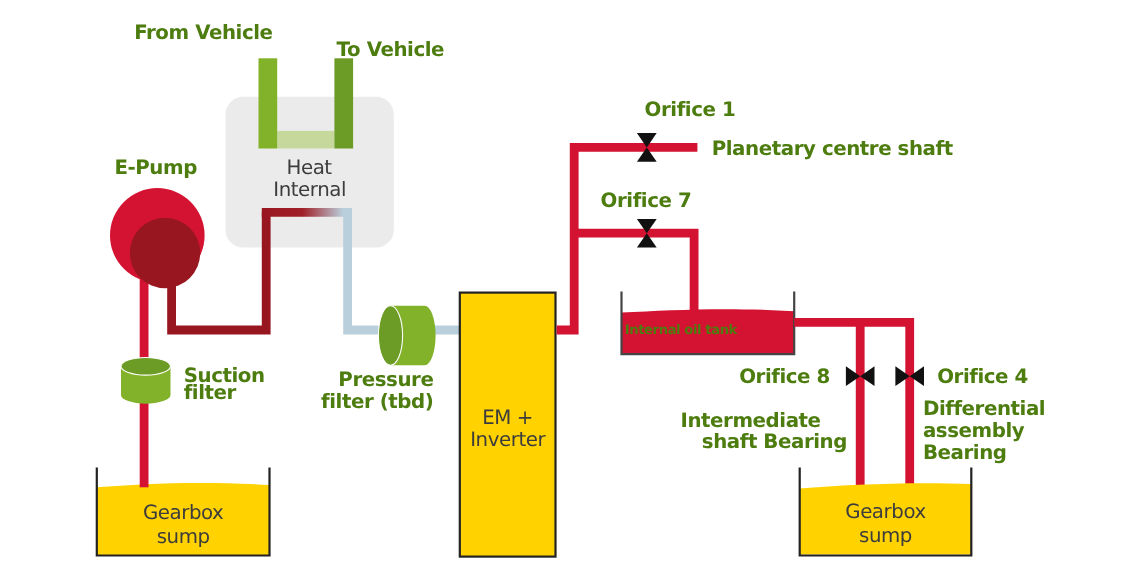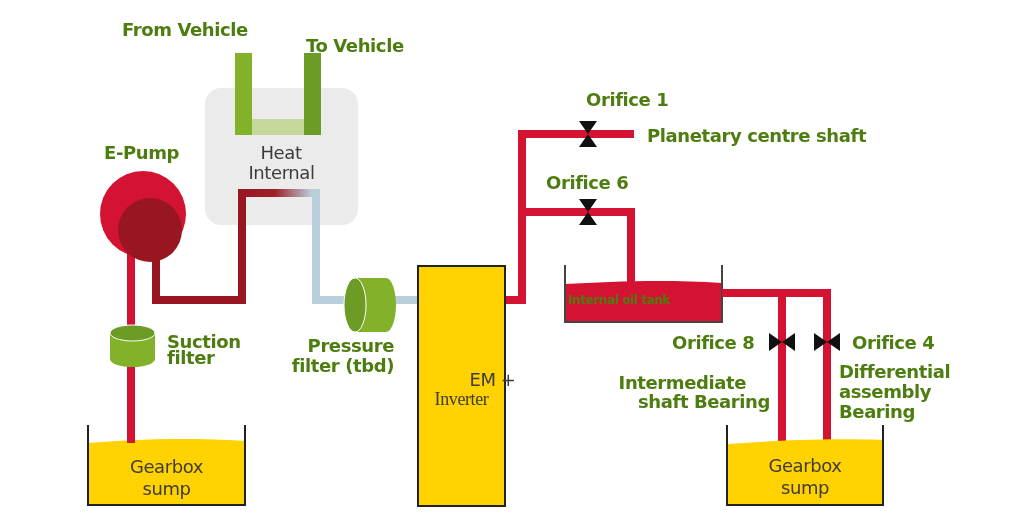--- a/index.html
+++ b/index.html
@@ -94,29 +94,29 @@
 <div class="lbl grey center" style="left:205px;top:163px;width:153px;">Internal</div>
 
 <div class="lbl b" style="left:104px;top:143px;">E-Pump</div>
 
 <div class="lbl b" style="left:167px;top:332px;">Suction</div>
 <div class="lbl b" style="left:167px;top:348px;">filter</div>
 
 <div class="lbl b right" style="left:280px;top:336px;width:114px;">Pressure</div>
 <div class="lbl b right" style="left:270px;top:356px;width:124px;">filter (tbd)</div>
 
-<div class="lbl grey center" style="left:418px;top:370px;width:87px;padding-left:31px;">EM +</div>
-<div class="lbl grey center" style="left:418px;top:390px;width:87px;font-family:Liberation Serif, serif;">Inverter</div>
+<div class="lbl grey center" style="left:418px;top:370px;width:87px;">EM +</div>
+<div class="lbl grey center" style="left:418px;top:390px;width:87px;">Inverter</div>
 
 <div class="lbl grey center" style="left:88px;top:457px;width:157px;">Gearbox</div>
 <div class="lbl grey center" style="left:88px;top:479px;width:157px;">sump</div>
 
 <div class="lbl b" style="left:546px;top:90px;margin-left:40px;">Orifice 1</div>
 <div class="lbl b" style="left:647px;top:126px;">Planetary centre shaft</div>
-<div class="lbl b" style="left:546px;top:173px;">Orifice 6</div>
+<div class="lbl b" style="left:546px;top:173px;">Orifice 7</div>
 
 <div class="lbl b" style="left:568px;top:291px;font-size:12px;">Internal oil tank</div>
 
 <div class="lbl b" style="left:672px;top:333px;">Orifice 8</div>
 <div class="lbl b" style="left:852px;top:333px;">Orifice 4</div>
 
 <div class="lbl b right" style="left:596px;top:373px;width:150px;">Intermediate</div>
 <div class="lbl b right" style="left:620px;top:392px;width:150px;">shaft Bearing</div>
 
 <div class="lbl b" style="left:839px;top:362px;text-align:right;">Differential</div>

